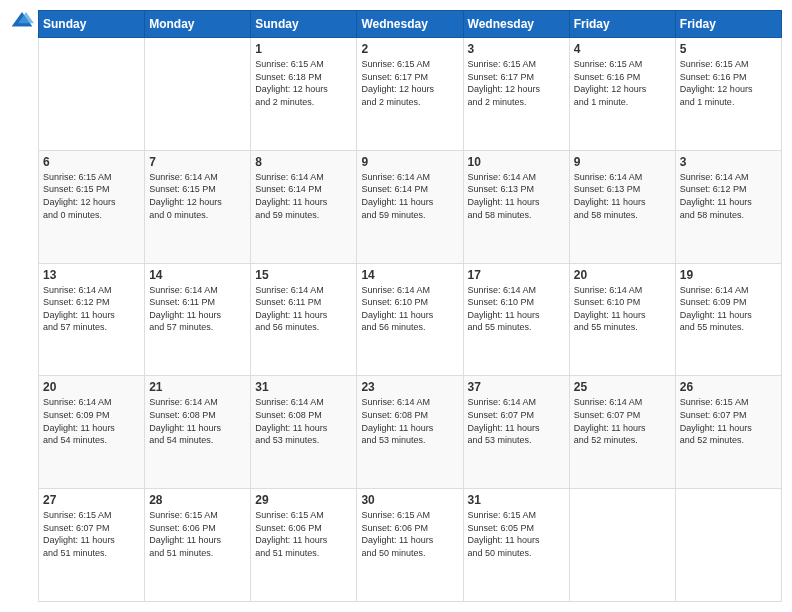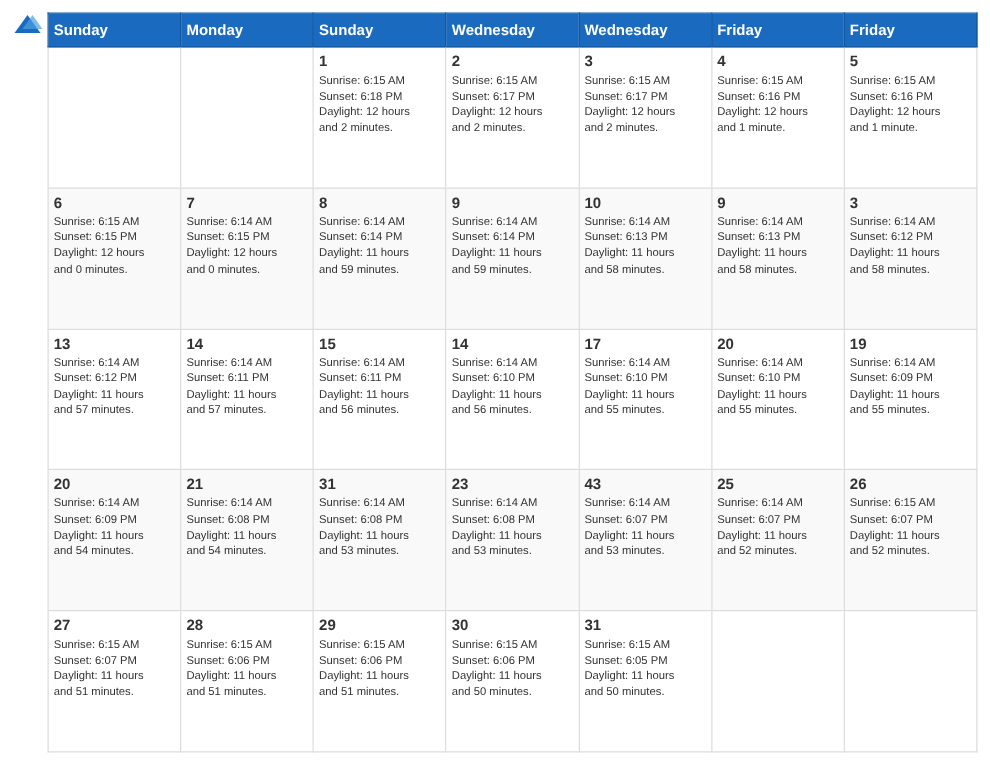--- a/index.html
+++ b/index.html
@@ -297,21 +297,21 @@
 and 53 minutes.</div>
           </td>
           <td>
             <span class="day-number">23</span>
             <div class="day-info" style="white-space: pre-line;">Sunrise: 6:14 AM
 Sunset: 6:08 PM
 Daylight: 11 hours
 and 53 minutes.</div>
           </td>
           <td>
-            <span class="day-number">43</span>
+            <span class="day-number">37</span>
             <div class="day-info" style="white-space: pre-line;">Sunrise: 6:14 AM
 Sunset: 6:07 PM
 Daylight: 11 hours
 and 53 minutes.</div>
           </td>
           <td>
             <span class="day-number">25</span>
             <div class="day-info" style="white-space: pre-line;">Sunrise: 6:14 AM
 Sunset: 6:07 PM
 Daylight: 11 hours

